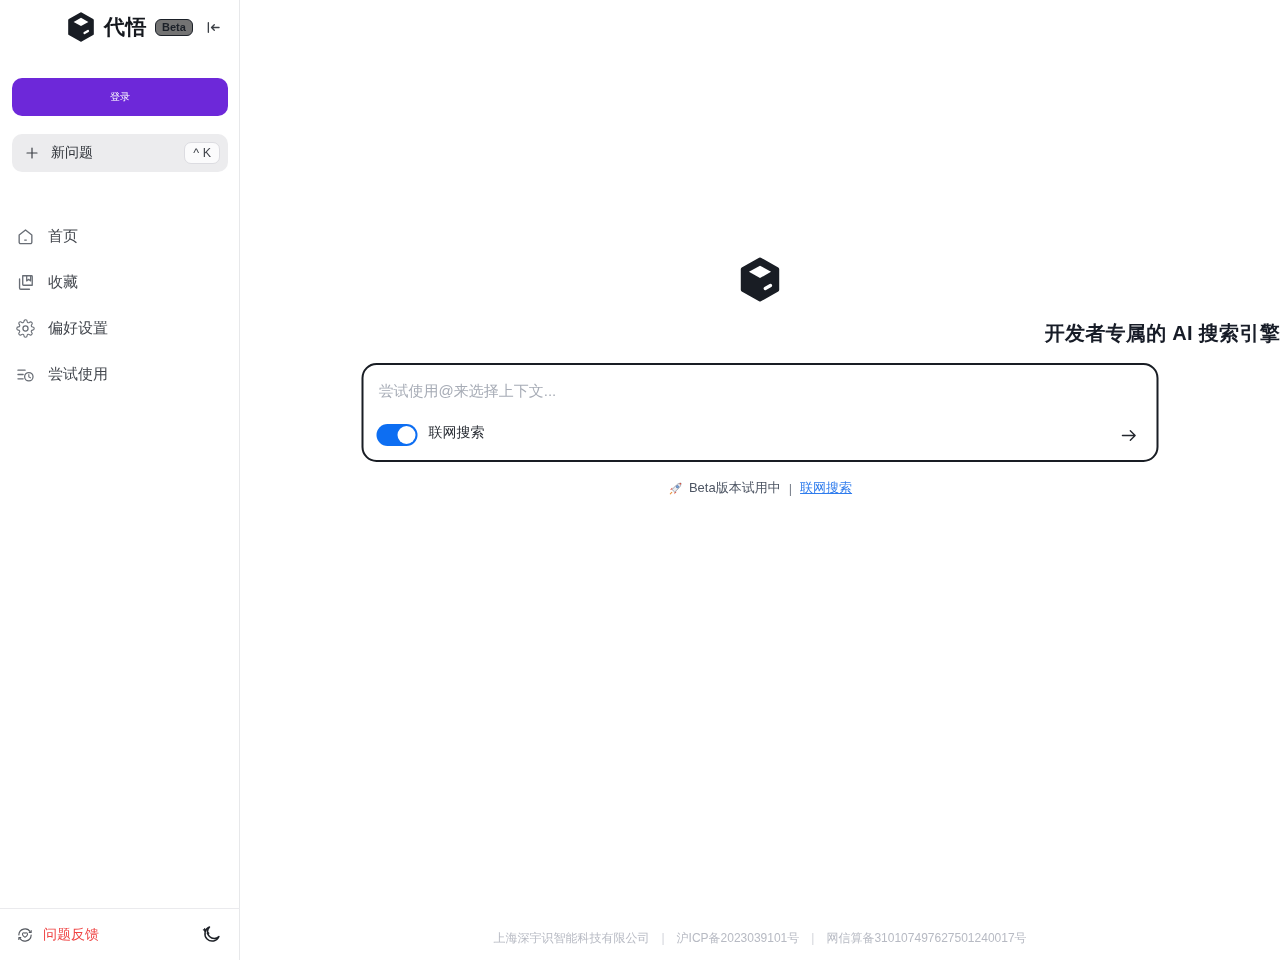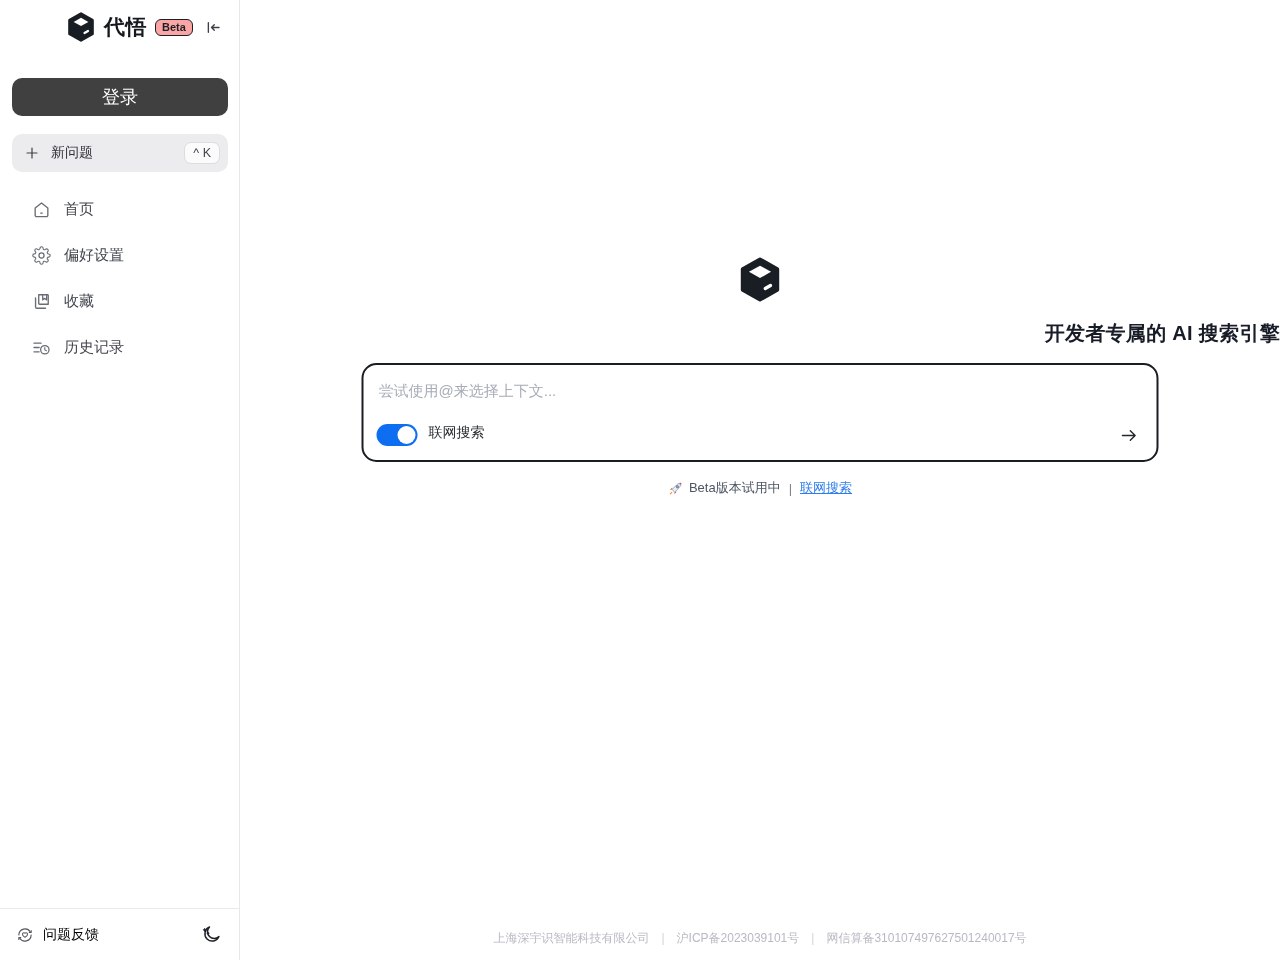--- a/index.html
+++ b/index.html
@@ -8,46 +8,46 @@
   .app { position:relative; width:1280px; height:960px; background:#fff; overflow:hidden; }
 
   
   .sidebar { position:absolute; left:0; top:0; width:240px; height:960px;
     background:#fff; border-right:1px solid #e7e8ea; }
   .brand-row { position:absolute; top:8px; left:0; right:0; height:38px;
     display:flex; align-items:center; padding:0 14px 0 18px;margin-left:48px; }
   .brand-logo { width:30px; height:30px; flex:0 0 auto; }
   .brand-title { margin-left:8px; font-size:21px; font-weight:700; color:#15181e; letter-spacing:.5px; }
   .beta-badge { margin-left:8px; font-size:11px; font-weight:700; color:#1b2028;
-    border:1.5px solid #1b2028; border-radius:6px; padding:1px 6px 2px; background:#fca5a5; }
+    border:1.5px solid #1b2028; border-radius:6px; padding:1px 6px 2px; background:#737373; }
   .collapse-btn { margin-left:auto; width:24px; height:24px; display:flex; align-items:center;
     justify-content:center; cursor:pointer; color:#3c4046; background:none; border:none; }
 
   .login-btn { position:absolute; top:78px; left:12px; width:216px; height:38px;
-    background:#404040; color:#fff; font-size:18px; border:none; border-radius:10px;
+    background:#6d28d9; color:#fff; font-size:10px; border:none; border-radius:10px;
     cursor:pointer; font-family:inherit; }
 
   .new-question { position:absolute; top:134px; left:12px; width:216px; height:38px;
     background:#ececee; border-radius:10px; display:flex; align-items:center;
     padding:0 8px 0 12px; cursor:pointer;justify-content:flex-end; }
   .plus-icon { width:16px; height:16px; color:#3c4046; }
   .new-question-label { margin-left:11px; font-size:14px; color:#2e3238; }
   .shortcut-badge { margin-left:auto; background:#fbfbfc; border:1px solid #dcdce1;
     border-radius:7px; font-size:12.5px; color:#3f434a; padding:4px 8px; line-height:1; }
 
   .nav { position:absolute; top:200px; left:0; right:0; }
-  .nav-item { height:46px; display:flex; align-items:flex-start; padding:0 32px; cursor:pointer; }
+  .nav-item { height:46px; display:flex; align-items:flex-end; padding:0 16px; cursor:pointer; }
   .nav-item .nav-icon { width:19px; height:19px; color:#686d75; flex:0 0 auto; }
   .nav-item .nav-label { margin-left:13px; font-size:15px; color:#42464d; }
 
   .sidebar-footer { position:absolute; bottom:0; left:0; width:240px; height:52px;
     border-top:1px solid #eaeaed; display:flex; align-items:center; padding:0 16px; }
   .feedback-item { display:flex; align-items:center; cursor:pointer; }
   .feedback-item .nav-icon { width:18px; height:18px; color:#54585f; }
-  .feedback-label { margin-left:9px; font-size:14px; color:#000000; }
+  .feedback-label { margin-left:9px; font-size:14px; color:#ef4444; }
   .theme-toggle { margin-left:auto; width:26px; height:26px; display:flex; align-items:center;
     justify-content:center; cursor:pointer; color:#1d2127; background:none; border:none; }
 
   
   .main { position:absolute; left:240px; top:0; width:1040px; height:960px; }
   .hero-logo { position:absolute; top:257px; left:50%; transform:translateX(-50%);
     width:45px; height:45px; }
   .heading { position:absolute; top:320px; left:0; width:100%; text-align:right;
     font-size:20px; font-weight:700; color:#171c27; letter-spacing:.3px; }
 
@@ -163,35 +163,35 @@
 
     <nav class="nav">
       <div class="nav-item">
         <svg class="nav-icon">
             <use href="#sym-home"></use>
           </svg>
         <span class="nav-label">首页</span>
       </div>
       <div class="nav-item">
         <svg class="nav-icon">
+            <use href="#sym-bookmark"></use>
+          </svg>
+        <span class="nav-label">收藏</span>
+      </div>
+      <div class="nav-item">
+        <svg class="nav-icon">
             <use href="#sym-gear"></use>
           </svg>
         <span class="nav-label">偏好设置</span>
       </div>
       <div class="nav-item">
         <svg class="nav-icon">
-            <use href="#sym-bookmark"></use>
-          </svg>
-        <span class="nav-label">收藏</span>
-      </div>
-      <div class="nav-item">
-        <svg class="nav-icon">
             <use href="#sym-history"></use>
           </svg>
-        <span class="nav-label">历史记录</span>
+        <span class="nav-label">尝试使用</span>
       </div>
     </nav>
 
     <div class="sidebar-footer">
       <div class="feedback-item">
         <svg class="nav-icon">
             <use href="#sym-heart-refresh"></use>
           </svg>
         <span class="feedback-label">问题反馈</span>
       </div>

